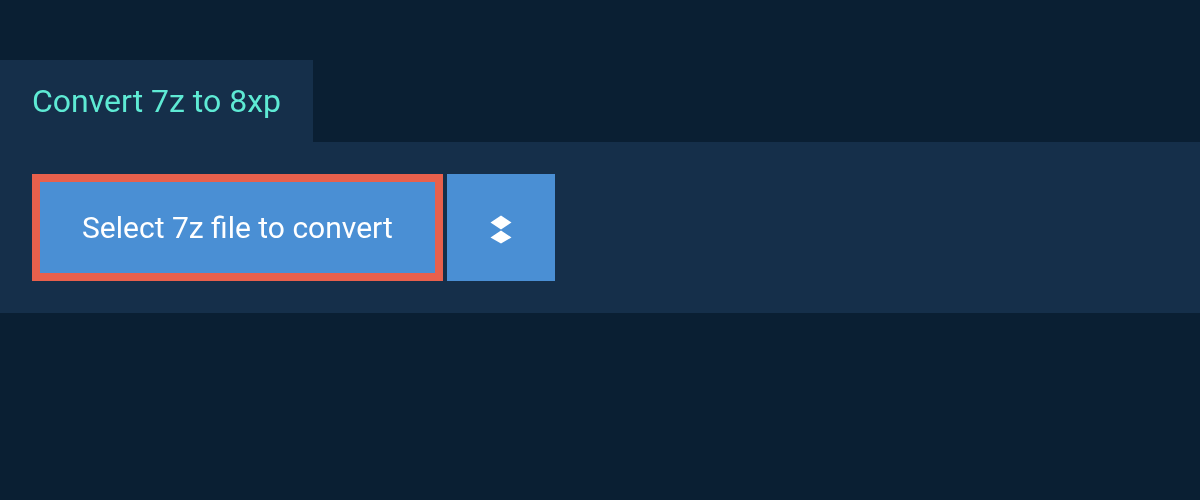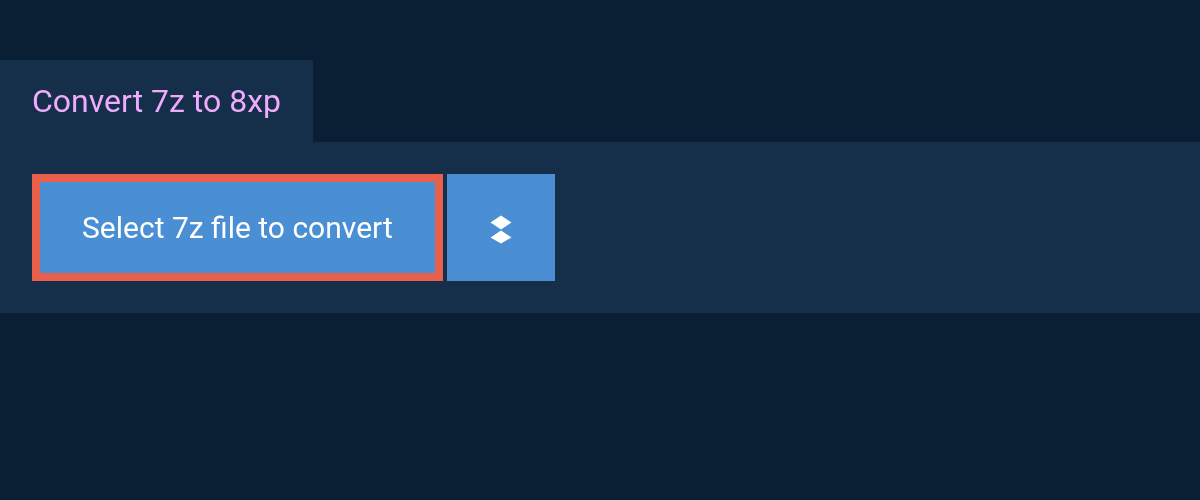--- a/index.html
+++ b/index.html
@@ -15,21 +15,21 @@
       overflow: hidden;
     }
     .tab-header {
       display: inline-block;
       background: #152f4a;
       padding: 22px 32px;
       margin-top: 60px;
       margin-left: 0;
     }
     .tab-title {
-      color: #f0abfc;
+      color: #5eead4;
       font-size: 32px;
       font-weight: 400;
     }
     .panel {
       background: #152f4a;
       padding: 32px;
       width: 100%;
     }
     .button-row {
       display: flex;

